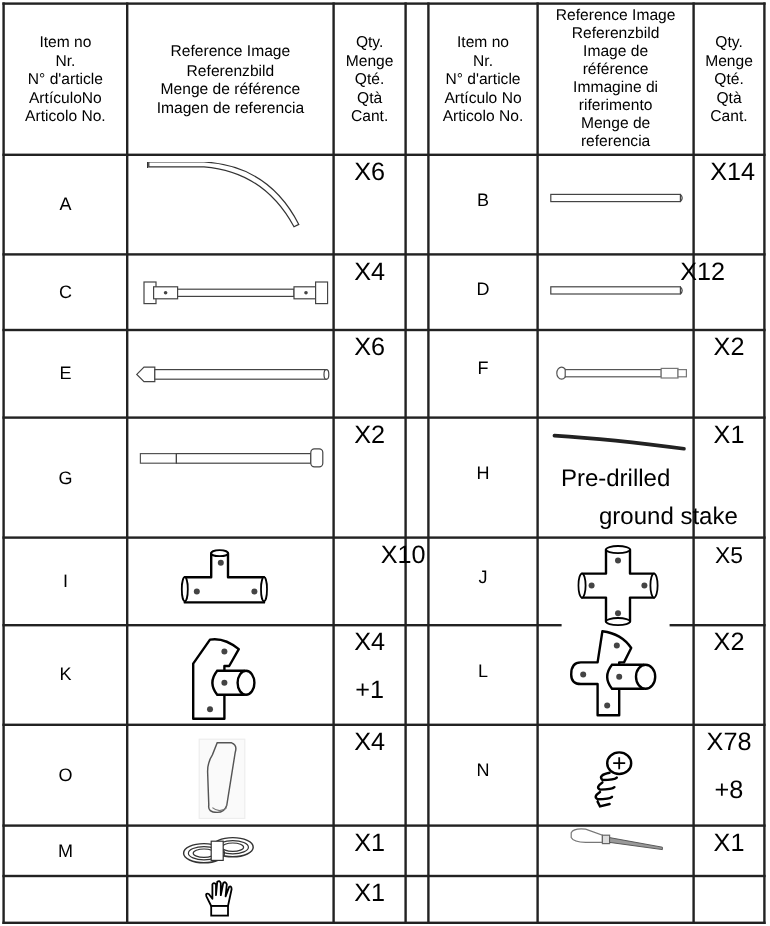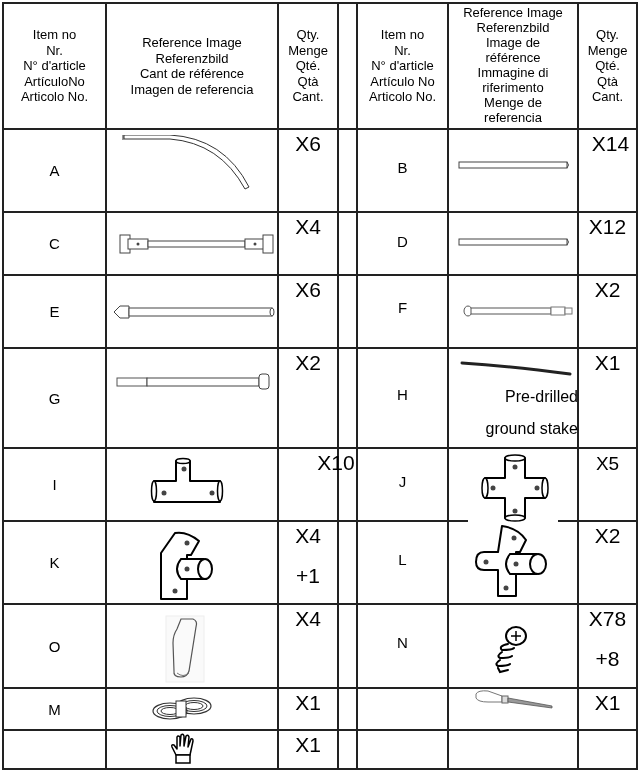--- a/index.html
+++ b/index.html
@@ -6,21 +6,21 @@
   body{width:642px;height:772px;position:relative;overflow:hidden;font-family:"Liberation Sans",sans-serif;color:#000;}
   .tbl{position:absolute;left:2px;top:2px;width:636px;height:768px;}
   .hl{position:absolute;left:0;height:2px;background:#222;}
   .vl{position:absolute;top:0;width:2px;background:#222;}
   .cell{position:absolute;display:flex;align-items:center;justify-content:center;text-align:center;box-sizing:border-box;}
   .hdr{font-size:13px;line-height:15.5px;flex-direction:column;}
   .hdr span{display:block;}
   .item{font-size:15px;}
   .qty{position:absolute;font-size:21px;text-align:center;line-height:26px;}
   .img{position:absolute;}
-  .caption{position:absolute;font-size:16px;text-align:right;width:130px;}
+  .caption{position:absolute;font-size:20px;text-align:center;width:130px;}
 </style>
 </head>
 <body>
 
 <div class="tbl">
 
   <div class="hl" style="top:0;width:636px"></div>
   <div class="hl" style="top:126px;width:636px"></div>
   <div class="hl" style="top:209px;width:636px"></div>
   <div class="hl" style="top:272px;width:636px"></div>
@@ -45,21 +45,21 @@
   <div class="cell hdr" style="left:2px;top:2px;width:101px;height:124px;">
     <span>Item no</span>
     <span>Nr.</span>
     <span>N° d'article</span>
     <span>ArtículoNo</span>
     <span>Articolo No.</span>
   </div>
   <div class="cell hdr" style="left:105px;top:2px;width:170px;height:124px;">
     <span>Reference Image</span>
     <span>Referenzbild</span>
-    <span>Cant de référence</span>
+    <span>Menge de référence</span>
     <span>Imagen de referencia</span>
   </div>
   <div class="cell hdr" style="left:277px;top:2px;width:58px;height:124px;">
     <span>Qty.</span>
     <span>Menge</span>
     <span>Qté.</span>
     <span>Qtà</span>
     <span>Cant.</span>
   </div>
 
@@ -110,21 +110,21 @@
   <div class="qty" style="left:277px;top:275px;width:58px;">X6</div>
   <div class="qty" style="left:277px;top:348px;width:58px;">X2</div>
   <div class="qty" style="left:277px;top:448px;width:58px;padding-left:28px;">X10</div>
   <div class="qty" style="left:277px;top:521px;width:58px;">X4</div>
   <div class="qty" style="left:277px;top:561px;width:58px;">+1</div>
   <div class="qty" style="left:277px;top:604px;width:58px;">X4</div>
   <div class="qty" style="left:277px;top:688px;width:58px;">X1</div>
   <div class="qty" style="left:277px;top:730px;width:58px;">X1</div>
 
   <div class="qty" style="left:575px;top:129px;width:67px;">X14</div>
-  <div class="qty" style="left:575px;top:212px;width:61px;">X12</div>
+  <div class="qty" style="left:553px;top:212px;width:61px;">X12</div>
   <div class="qty" style="left:575px;top:275px;width:61px;">X2</div>
   <div class="qty" style="left:575px;top:348px;width:61px;">X1</div>
   <div class="qty" style="left:575px;top:449px;width:61px;font-size:19px;">X5</div>
   <div class="qty" style="left:575px;top:521px;width:61px;">X2</div>
   <div class="qty" style="left:575px;top:604px;width:61px;">X78</div>
   <div class="qty" style="left:575px;top:644px;width:61px;">+8</div>
   <div class="qty" style="left:575px;top:688px;width:61px;">X1</div>
 
   <svg class="img" style="left:118px;top:133px" width="135" height="60" viewBox="0 0 135 60">
     <path d="M4,4 L50,4 Q100,8 125,54 L129,52 Q104,3 50,0 L4,0 Z" fill="#fff" stroke="#333" stroke-width="1"></path>
@@ -196,21 +196,21 @@
   <svg class="img" style="left:460px;top:302px" width="114" height="14" viewBox="0 0 114 14">
     <ellipse cx="6" cy="7" rx="4" ry="5" fill="#fff" stroke="#555"></ellipse>
     <rect x="9" y="4" width="80" height="6" fill="#fff" stroke="#555"></rect>
     <rect x="89" y="3" width="14" height="8" fill="#fff" stroke="#777"></rect>
     <rect x="103" y="4" width="7" height="6" fill="#fff" stroke="#777"></rect>
   </svg>
   <svg class="img" style="left:458px;top:358px" width="114" height="16" viewBox="0 0 114 16">
     <path d="M2,3 Q50,6 110,14" fill="none" stroke="#222" stroke-width="3" stroke-linecap="round"></path>
   </svg>
   <div class="caption" style="left:446px;top:386px;">Pre-drilled</div>
-  <div class="caption" style="left:446px;top:418px;">ground stake</div>
+  <div class="caption" style="left:446px;top:418px;padding-left:44px;">ground stake</div>
   <svg class="img" style="left:479px;top:452px" width="72" height="70" viewBox="0 0 72 70">
     <path d="M24,4 L44,4 L44,24 L64,24 L64,44 L44,44 L44,64 L24,64 L24,44 L4,44 L4,24 L24,24 Z" fill="#fff" stroke="#000" stroke-width="2" stroke-linejoin="round"></path>
     <ellipse cx="34" cy="4" rx="10" ry="3" fill="#fff" stroke="#000" stroke-width="1.5"></ellipse>
     <ellipse cx="34" cy="64" rx="10" ry="3" fill="#fff" stroke="#000" stroke-width="1.5"></ellipse>
     <ellipse cx="4" cy="34" rx="3" ry="10" fill="#fff" stroke="#000" stroke-width="1.5"></ellipse>
     <ellipse cx="64" cy="34" rx="3" ry="10" fill="#fff" stroke="#000" stroke-width="1.5"></ellipse>
     <circle cx="34" cy="13" r="2.5" fill="#444"></circle>
     <circle cx="34" cy="57" r="2.5" fill="#444"></circle>
     <circle cx="12" cy="34" r="2.5" fill="#444"></circle>
     <circle cx="56" cy="34" r="2.5" fill="#444"></circle>

